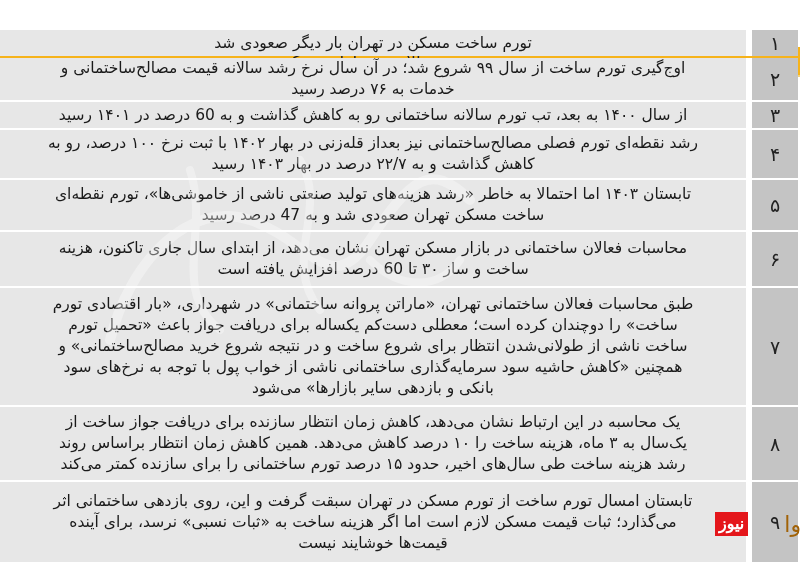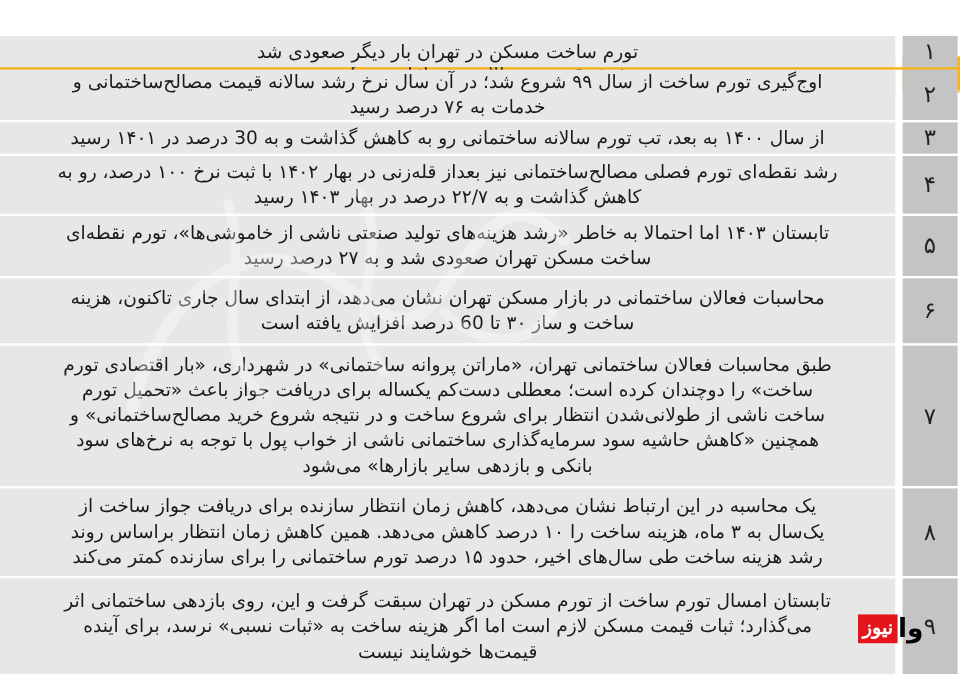--- a/index.html
+++ b/index.html
@@ -101,25 +101,26 @@
       background: #e4161b;
       color: #ffffff;
       font-weight: bold;
       font-size: 16px;
       padding: 0 4px;
       height: 24px;
       line-height: 24px;
       font-family: Liberation Serif, serif;
     }
     .logo-mark {
-      color: #000000;
-      font-weight: bold;
+      color: #a16207;
+      font-weight: normal;
       font-size: 22px;
       margin-right: 2px;
       font-family: "DejaVu Sans", sans-serif;
+      margin-left: 36px;
     }
   </style>
 </head>
 <body>
 
 <div class="table">
 
   <div class="header">
     <span>نبض تورم در بالادست بازار مسکن</span>
   </div>
@@ -138,39 +139,39 @@
     <div class="text-cell">
       <span class="inner">اوج‌گیری تورم ساخت از سال ۹۹ شروع شد؛ در آن سال نرخ رشد سالانه قیمت مصالح‌ساختمانی و
 خدمات به ۷۶ درصد رسید</span>
     </div>
   </div>
 
   <div class="row" style="top:102px;height:26px;">
     <div class="num-cell">۳</div>
     <div class="gap"></div>
     <div class="text-cell">
-      <span class="inner">از سال ۱۴۰۰ به بعد، تب تورم سالانه ساختمانی رو به کاهش گذاشت و به 30 درصد در ۱۴۰۱ رسید</span>
+      <span class="inner">از سال ۱۴۰۰ به بعد، تب تورم سالانه ساختمانی رو به کاهش گذاشت و به 60 درصد در ۱۴۰۱ رسید</span>
     </div>
   </div>
 
   <div class="row" style="top:130px;height:48px;">
     <div class="num-cell">۴</div>
     <div class="gap"></div>
     <div class="text-cell">
       <span class="inner">رشد نقطه‌ای تورم فصلی مصالح‌ساختمانی نیز بعداز قله‌زنی در بهار ۱۴۰۲ با ثبت نرخ ۱۰۰ درصد، رو به
 کاهش گذاشت و به ۲۲/۷ درصد در بهار ۱۴۰۳ رسید</span>
     </div>
   </div>
 
   <div class="row" style="top:180px;height:50px;">
     <div class="num-cell">۵</div>
     <div class="gap"></div>
     <div class="text-cell">
       <span class="inner">تابستان ۱۴۰۳ اما احتمالا به خاطر «رشد هزینه‌های تولید صنعتی ناشی از خاموشی‌ها»، تورم نقطه‌ای
-ساخت مسکن تهران صعودی شد و به ۲۷ درصد رسید</span>
+ساخت مسکن تهران صعودی شد و به 47 درصد رسید</span>
     </div>
   </div>
 
   <div class="row" style="top:232px;height:54px;">
     <div class="num-cell">۶</div>
     <div class="gap"></div>
     <div class="text-cell">
       <span class="inner">محاسبات فعالان ساختمانی در بازار مسکن تهران نشان می‌دهد، از ابتدای سال جاری تاکنون، هزینه
 ساخت و ساز ۳۰ تا 60 درصد افزایش یافته است</span>
     </div>

